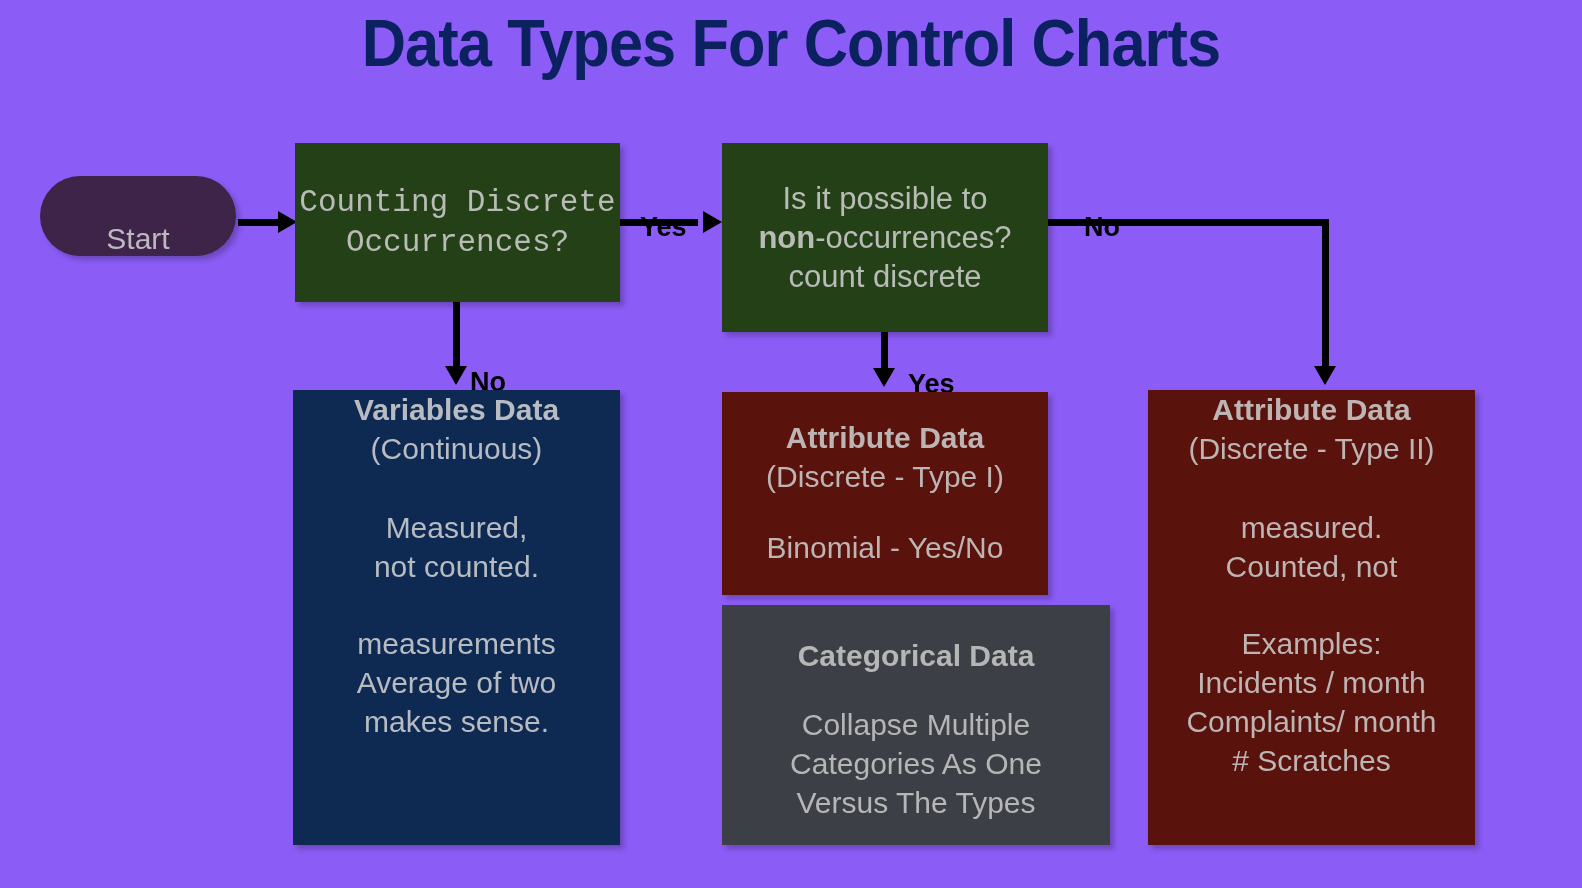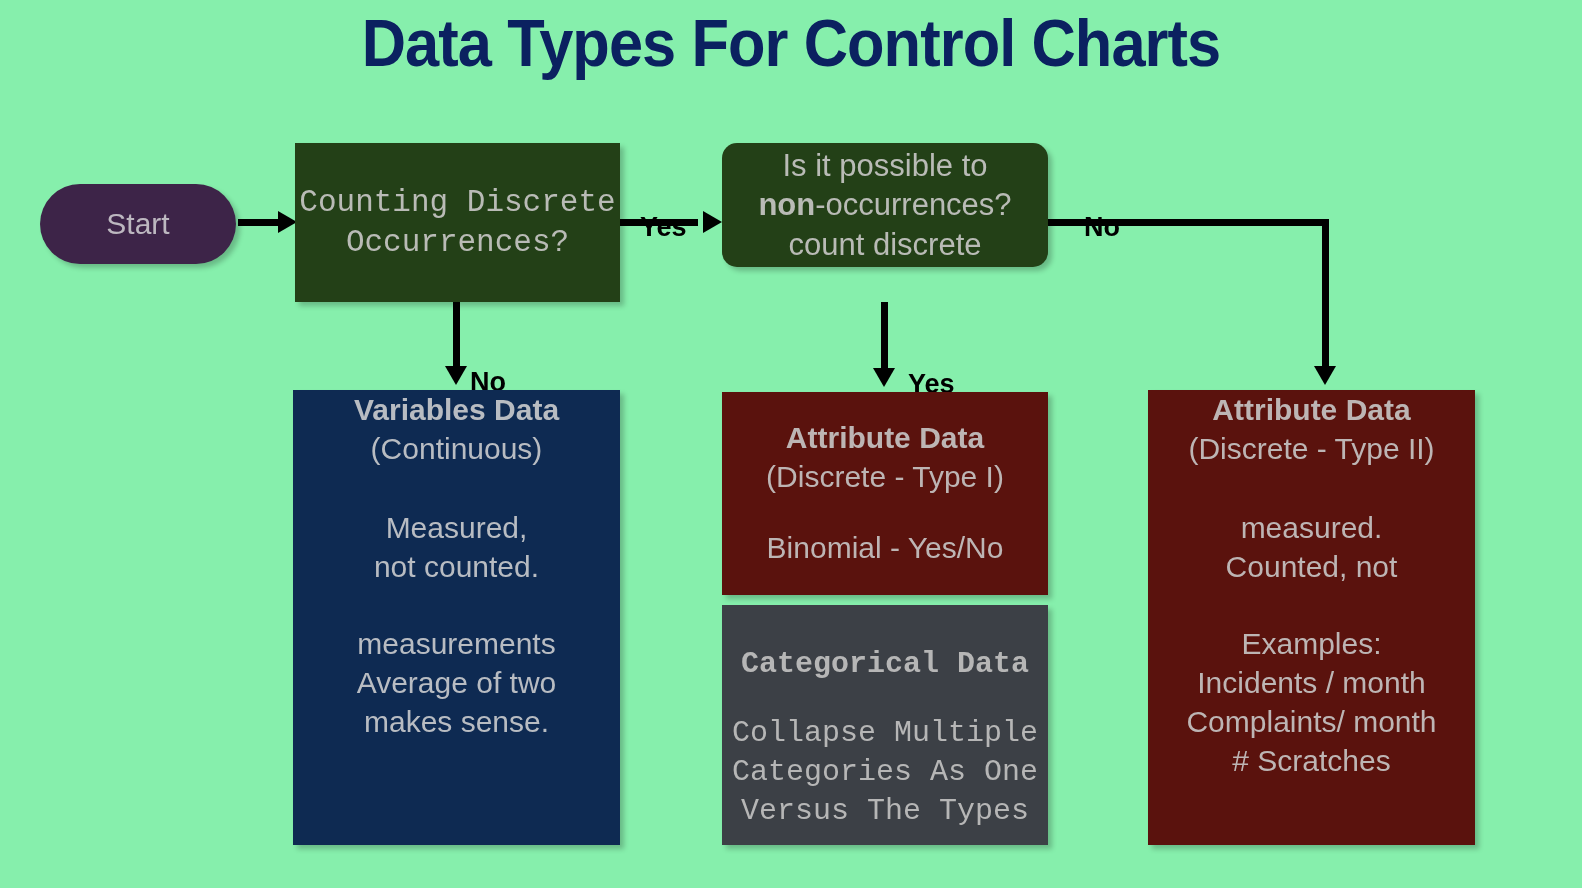--- a/index.html
+++ b/index.html
@@ -4,21 +4,21 @@
 <style>
   html, body {
     margin: 0;
     padding: 0;
     background: #dcdee0;
   }
   #canvas {
     position: relative;
     width: 1582px;
     height: 888px;
-    background: #86efac;
+    background: #8b5cf6;
     overflow: hidden;
     font-family: "Liberation Sans", sans-serif;
   }
 
   
   .title {
     position: absolute;
     left: 0;
     top: 8px;
     width: 1582px;
@@ -49,63 +49,62 @@
     width: 100%;
     text-align: center;
     white-space: nowrap;
   }
   .node .strong { font-weight: bold; }
   .spacer { display: block; }
 
   
   .start-node {
     left: 40px;
-    top: 184px;
+    top: 176px;
     width: 196px;
     height: 80px;
     border-radius: 42px;
     background: #3d2448;
-    justify-content: center;
+    justify-content: flex-end;
     font-size: 30px;
     color: #bdb8c0;
   }
 
   
   .decision {
     background: #234017;
     justify-content: center;
     font-size: 31px;
     line-height: 1.26;
     color: #b9bbb6;
   }
   #decision-1 { left: 295px; top: 143px; width: 325px; height: 159px; font-family: Liberation Mono, monospace; }
-  #decision-2 { left: 722px; top: 143px; width: 326px; height: 124px; border-radius: 15px; }
+  #decision-2 { left: 722px; top: 143px; width: 326px; height: 189px; }
 
   
   .outcome {
     font-size: 30px;
     line-height: 1.30;
   }
   #variables-data {
     left: 293px; top: 390px; width: 327px; height: 455px;
     background: #0e2a52;
     color: #b8bcc2;
   }
   #attribute-type1 {
     left: 722px; top: 392px; width: 326px; height: 203px;
     background: #5a120d;
     color: #bdb5b4;
     padding-top: 26px;
   }
   #categorical-data {
-    left: 722px; top: 605px; width: 326px; height: 240px;
+    left: 722px; top: 605px; width: 388px; height: 240px;
     background: #3c4046;
     color: #b6b6b6;
-    padding-top: 40px;
-    font-family: Liberation Mono, monospace;
+    padding-top: 31px;
   }
   #attribute-type2 {
     left: 1148px; top: 390px; width: 327px; height: 455px;
     background: #5a120d;
     color: #bdb5b4;
   }
 
   
   .conn {
     position: absolute;

